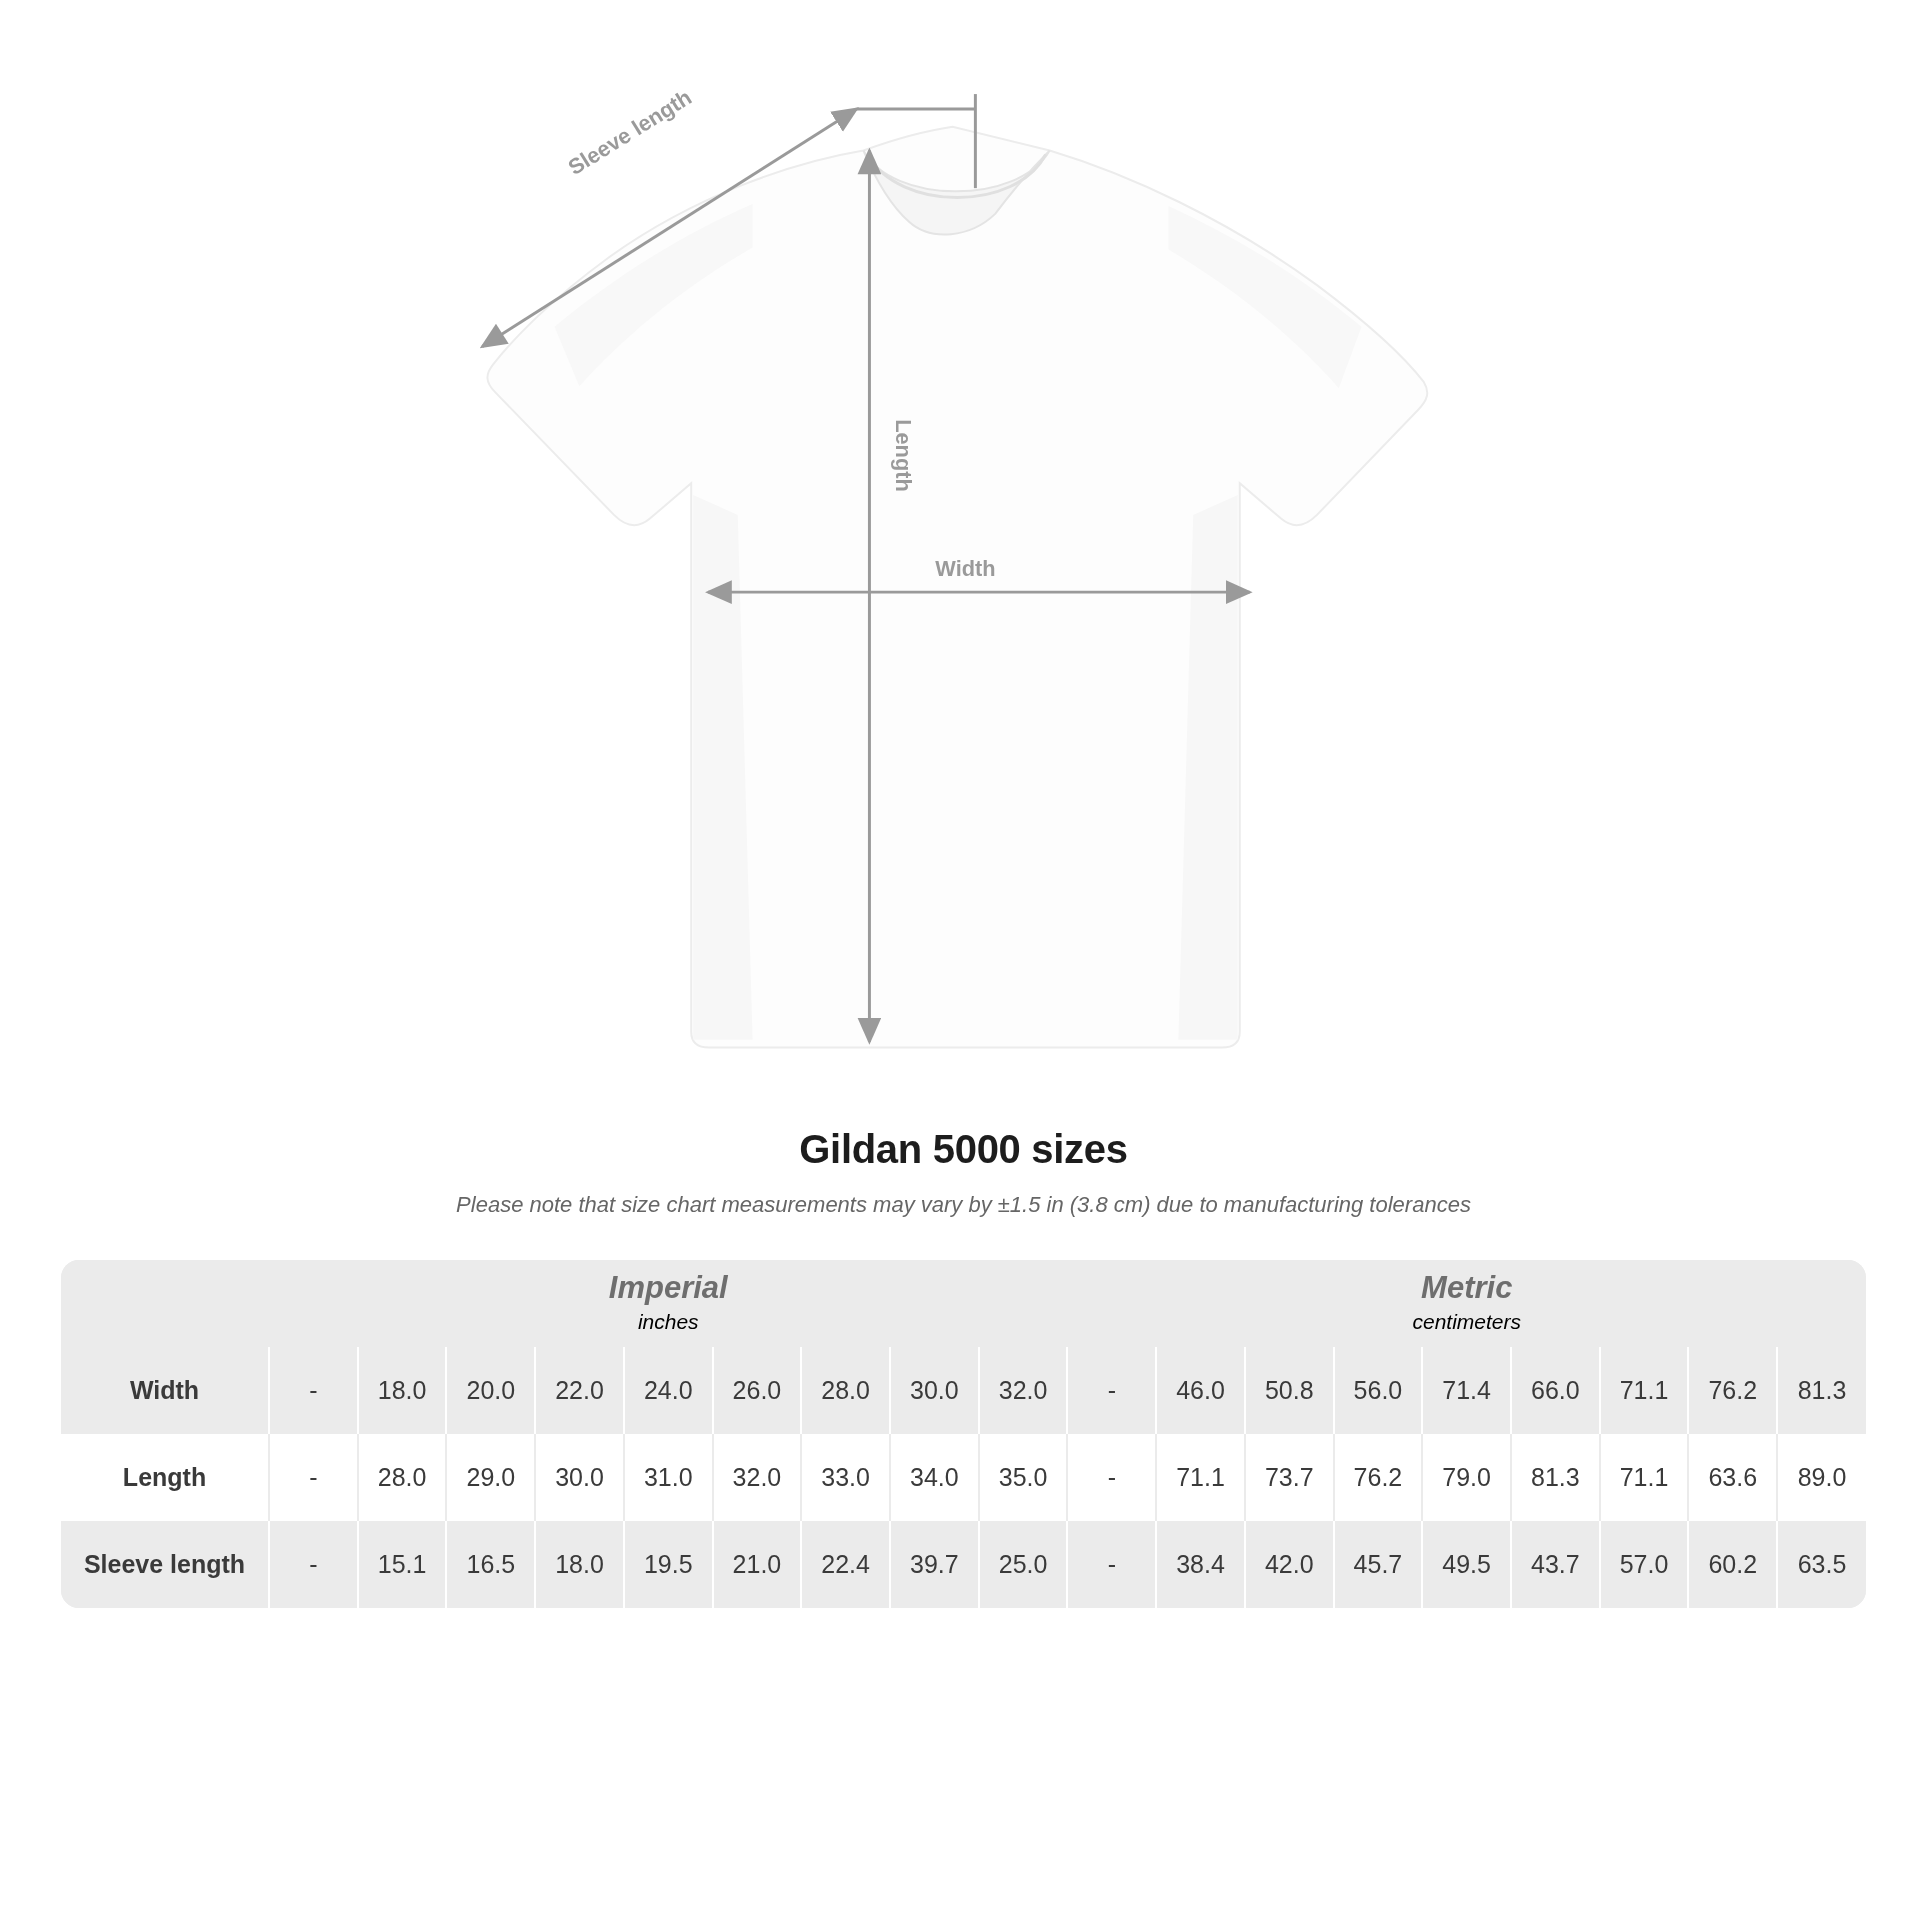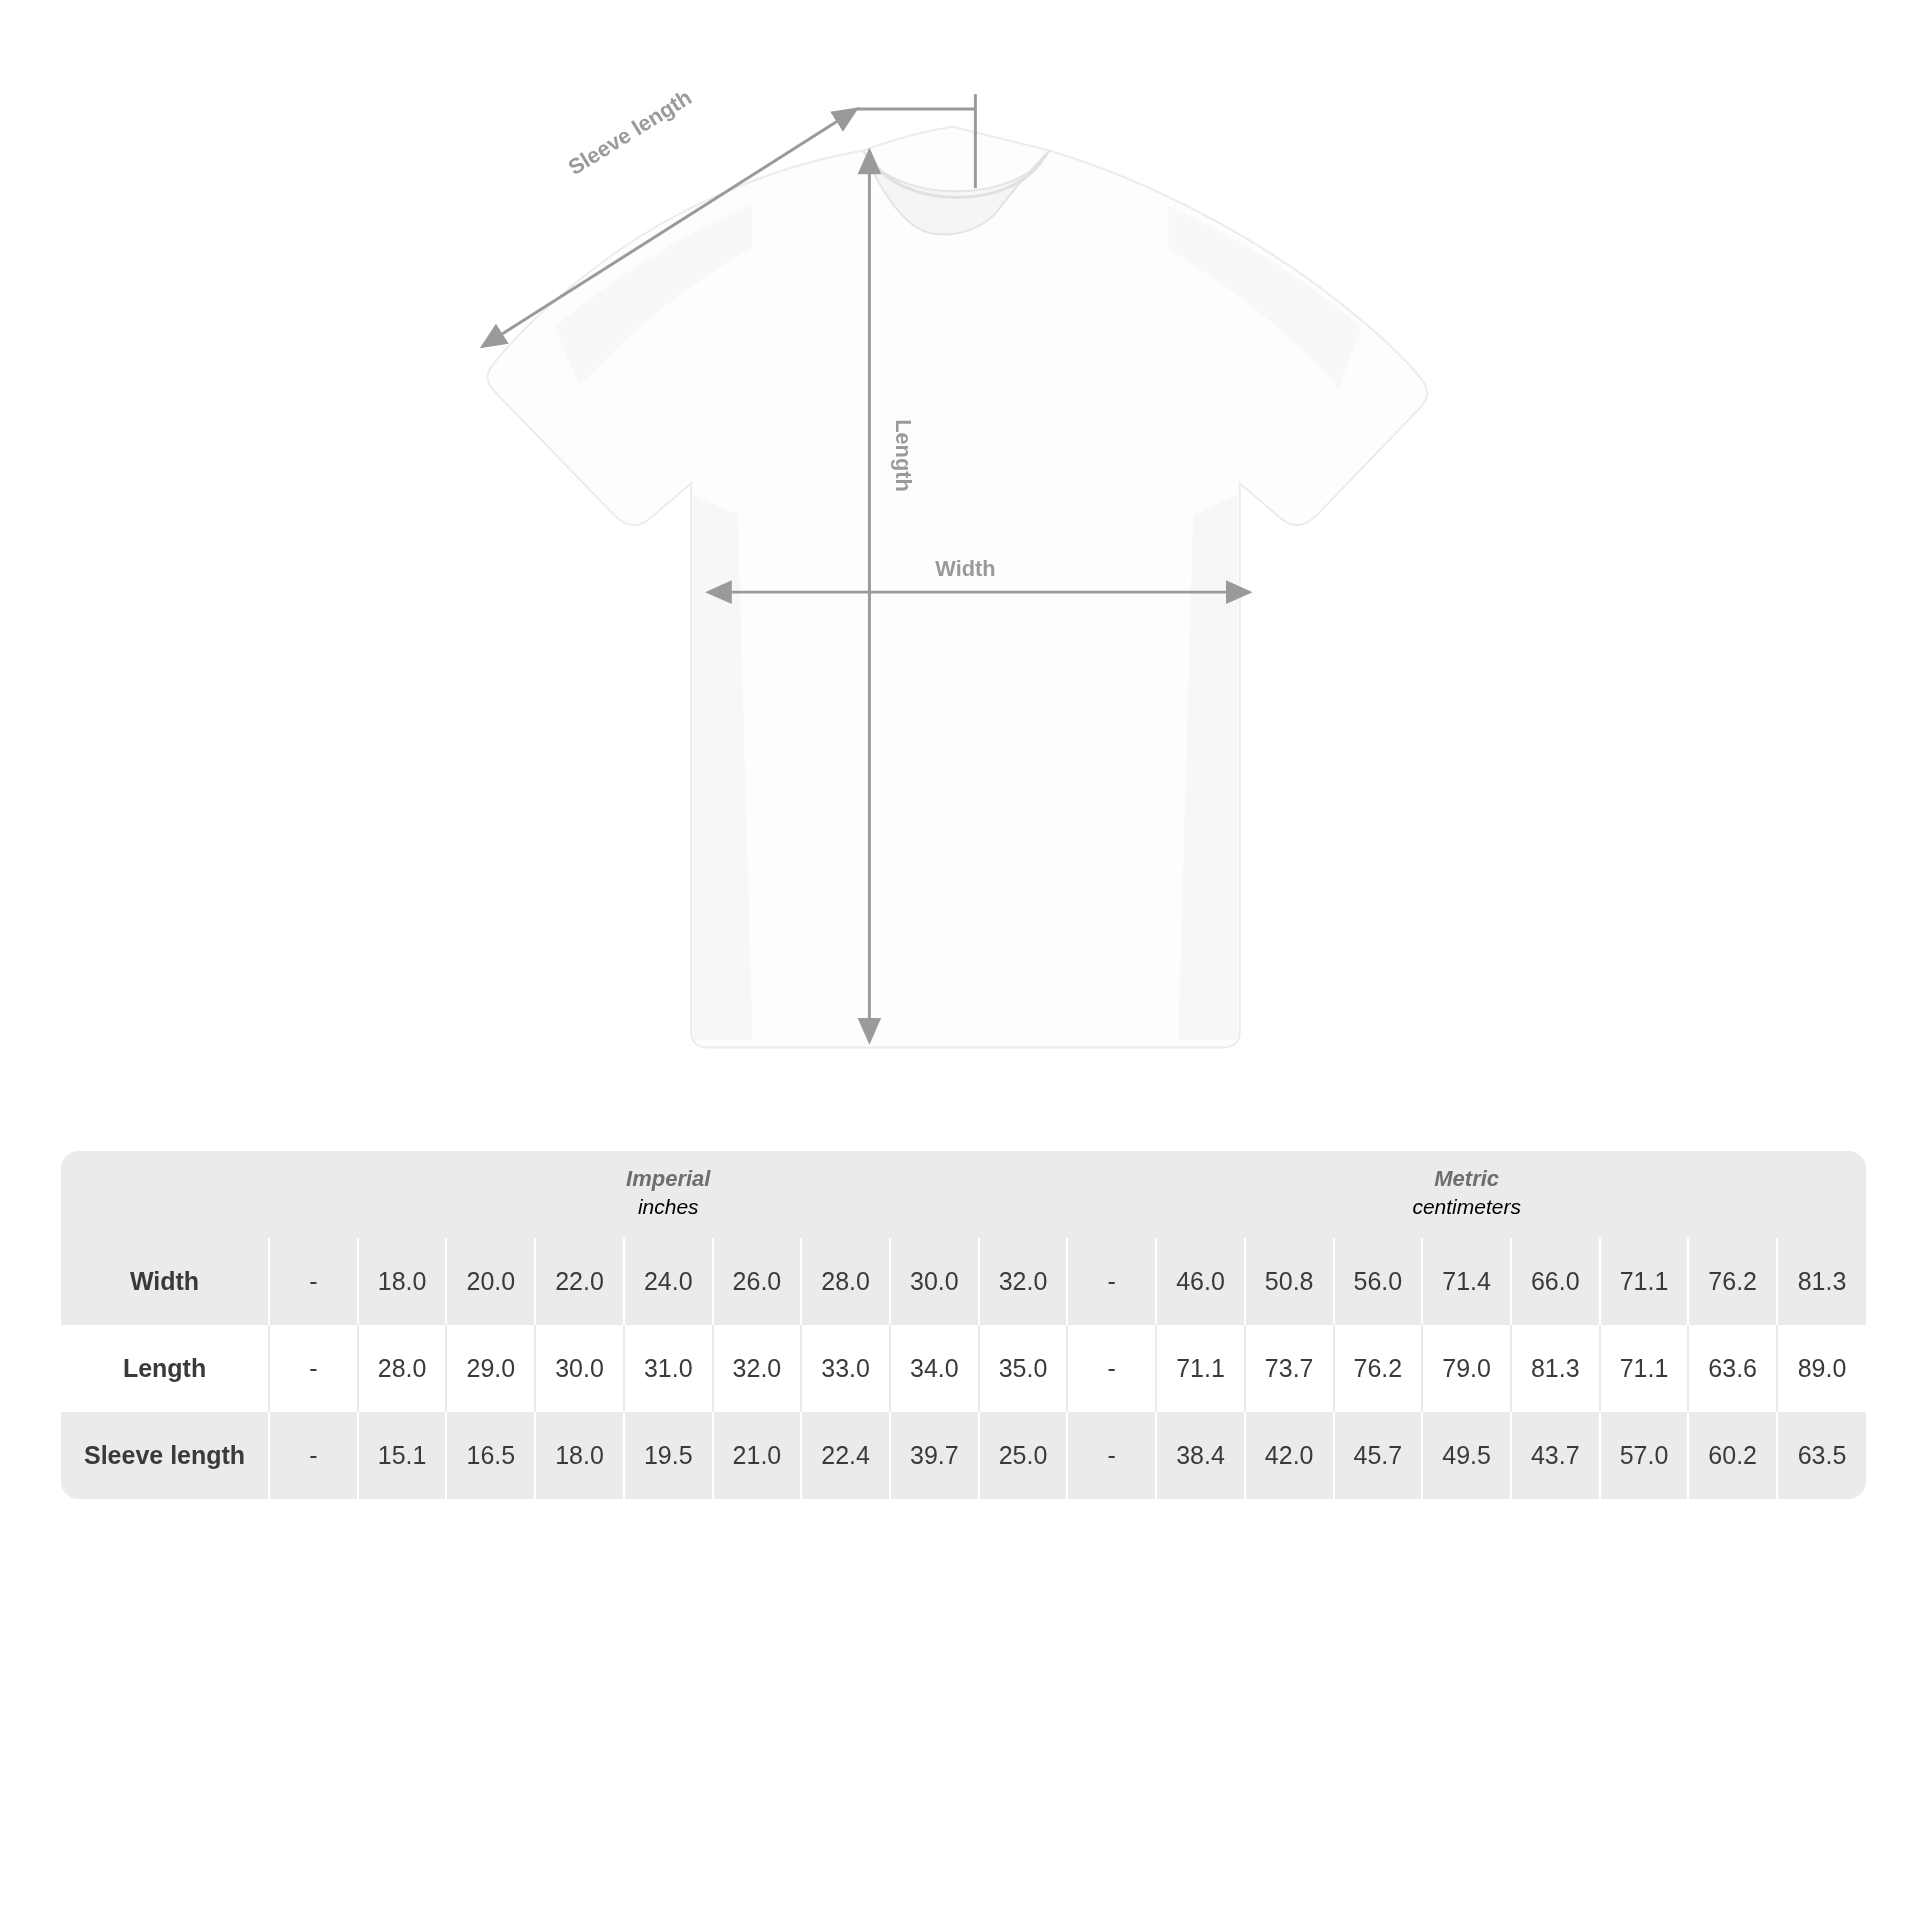--- a/index.html
+++ b/index.html
@@ -68,21 +68,21 @@
     padding: 0;
     height: 87px;
     vertical-align: middle;
   }
   .unit-header td {
     height: 127px;
     background: #ebebeb;
     border: none;
   }
   .unit-name {
-    font-size: 22px;
+    font-size: 31px;
     font-weight: bold;
     font-style: italic;
     color: #6e6e6e;
     line-height: 1.15;
   }
   .unit-sub {
     font-size: 21px;
     font-style: italic;
     color: #000000;
     line-height: 1.5;
@@ -180,20 +180,24 @@
         <text class="dim-label" x="905" y="460" text-anchor="middle" transform="rotate(90 905 460)">Length</text>
       </g>
 
       <g>
         <line x1="715" y1="598" x2="1262" y2="598" stroke="#9a9a9a" stroke-width="3" marker-start="url(#arrTail)" marker-end="url(#arrHead)"></line>
         <text class="dim-label" x="975" y="582" text-anchor="middle">Width</text>
       </g>
     </svg>
   </div>
 
+  <div class="title-block">
+    <div class="chart-title">Gildan 5000 sizes</div>
+    <div class="chart-note">Please note that size chart measurements may vary by ±1.5 in (3.8 cm) due to manufacturing tolerances</div>
+  </div>
 
   <div class="table-wrap">
     <table class="size-table">
       <colgroup>
         <col class="col-label">
         <col class="col-data">
           <col class="col-data">
           <col class="col-data">
           <col class="col-data">
           <col class="col-data">

